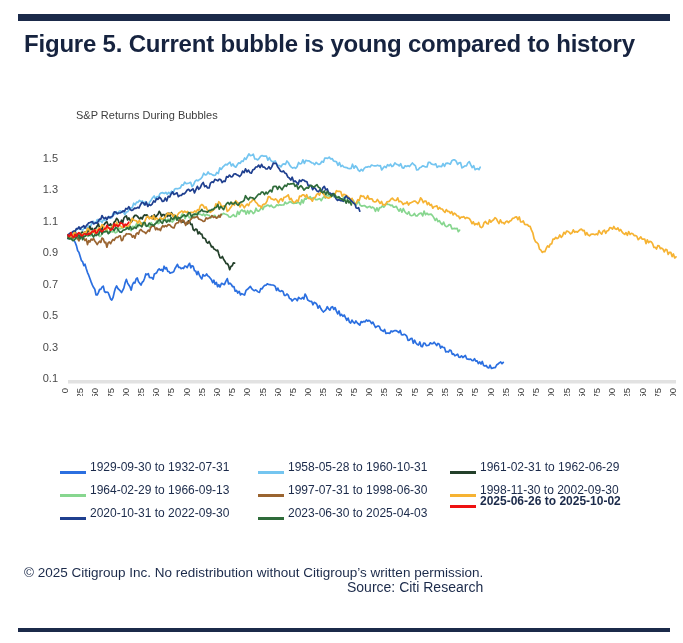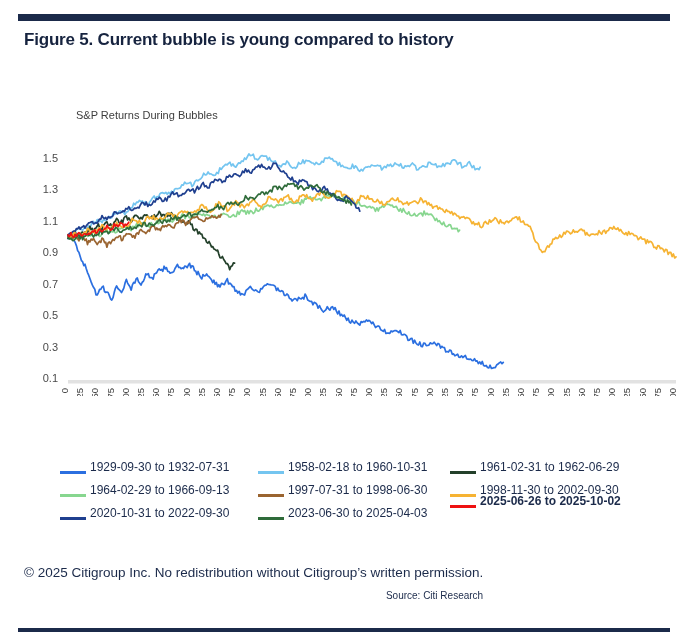--- a/index.html
+++ b/index.html
@@ -32,21 +32,21 @@
     left: 18px;
     top: 628px;
     width: 652px;
     height: 4px;
     background: #1b2a4a;
   }
   .fig-title {
     position: absolute;
     left: 24px;
     top: 30px;
-    font-size: 17px;
+    font-size: 24px;
     font-weight: bold;
     color: #16233f;
     letter-spacing: -0.2px;
     white-space: nowrap;
   }
   .chart-wrap {
     position: absolute;
     left: 0px;
     top: 96px;
     width: 683px;
@@ -94,22 +94,21 @@
   .footer {
     position: absolute;
     left: 24px;
     top: 566px;
     font-size: 13.5px;
     color: #1b2a4a;
     line-height: 1.0;
     text-align: right;
   }
   .footer .src {
-    margin-top: 11px;
-    font-size: 10px;
+    font-size: 14px;
   }
 </style>
 </head>
 <body>
 
 <div class="page">
 
   <div class="rule-top"></div>
 
   <div class="fig-title">Figure 5. Current bubble is young compared to history</div>
@@ -177,21 +176,21 @@
         <path d="M68.0 141.0 L69.2 143.0 L70.4 142.3 L71.6 143.3 L72.9 144.6 L74.1 144.3 L75.3 142.8 L76.5 141.0 L77.7 139.8 L78.9 138.8 L80.2 142.6 L81.4 139.1 L82.6 143.7 L83.8 140.6 L85.0 140.3 L86.2 139.0 L87.5 138.0 L88.7 139.5 L89.9 138.7 L91.1 137.0 L92.3 139.1 L93.5 141.1 L94.8 138.7 L96.0 139.7 L97.2 138.4 L98.4 138.8 L99.6 136.2 L100.8 133.6 L102.0 138.1 L103.3 135.5 L104.5 135.8 L105.7 135.4 L106.9 135.3 L108.4 137.7 L109.8 136.4 L111.3 132.1 L112.7 133.5 L114.2 134.6 L115.7 131.1 L117.1 132.2 L118.6 134.5 L120.0 136.2 L121.5 136.1 L123.0 134.3 L124.4 133.9 L125.9 133.2 L127.3 131.6 L128.8 133.3 L130.3 130.4 L131.7 133.3 L133.2 132.7 L134.6 131.3 L136.1 132.4 L137.6 129.6 L139.0 129.0 L140.5 129.7 L141.9 130.8 L143.4 126.7 L144.9 126.6 L146.3 130.3 L147.8 129.7 L149.2 127.1 L150.7 128.5 L152.1 128.8 L153.6 129.6 L155.1 127.8 L156.5 126.9 L158.0 125.1 L159.4 123.5 L160.9 125.8 L162.4 127.3 L163.8 124.0 L165.3 124.1 L166.7 126.3 L168.2 124.4 L169.7 125.1 L171.1 121.4 L172.6 123.4 L174.0 122.5 L175.5 119.8 L177.0 124.1 L178.4 121.4 L179.9 122.2 L181.3 121.5 L182.8 119.7 L184.2 118.9 L185.7 120.3 L187.2 119.7 L188.6 116.6 L190.1 117.1 L191.5 121.0 L193.0 118.6 L194.5 118.0 L195.9 118.3 L197.4 118.9 L198.8 116.0 L200.3 115.5 L201.8 113.4 L203.2 115.5 L204.7 115.3 L206.1 115.7 L207.6 116.1 L209.1 114.4 L210.5 114.5 L212.0 113.3 L213.4 113.6 L214.9 111.6 L216.4 111.4 L217.8 108.5 L219.3 113.2 L220.7 110.4 L222.2 112.0 L223.6 113.6 L225.1 110.2 L226.6 107.6 L228.0 106.5 L229.5 108.5 L230.9 106.1 L232.4 108.0 L233.9 107.8 L235.3 106.0 L236.8 108.1 L238.2 109.3 L239.7 107.0 L241.2 106.0 L242.6 105.7 L244.1 104.3 L245.5 99.7 L247.0 102.1 L248.5 103.8 L249.9 101.4 L251.4 101.7 L252.8 101.8 L254.3 103.3 L255.8 101.5 L257.2 99.8 L258.7 98.0 L260.1 98.4 L261.6 96.0 L263.0 96.1 L264.5 98.7 L266.0 96.1 L267.4 97.9 L268.9 95.6 L270.3 94.1 L271.8 95.9 L273.3 90.6 L274.7 90.4 L276.2 90.4 L277.6 93.3 L279.1 90.3 L280.6 91.9 L282.0 93.8 L283.5 91.2 L284.9 89.2 L286.4 90.3 L287.9 87.7 L289.3 88.3 L290.8 87.9 L292.2 87.8 L293.7 87.3 L295.1 90.3 L296.6 88.9 L298.1 93.0 L299.5 91.0 L301.0 89.7 L302.4 91.4 L303.9 94.2 L305.4 92.7 L306.8 91.5 L308.3 92.2 L309.7 90.1 L311.2 89.3 L312.7 90.5 L314.1 91.1 L315.6 89.7 L317.0 88.7 L318.5 91.3 L320.0 92.1 L321.4 95.5 L322.9 96.8 L324.3 95.0 L325.8 98.7 L327.3 95.3 L328.7 97.9 L330.2 98.6 L331.6 100.3 L333.1 97.9 L334.5 98.0 L336.0 101.2 L337.5 101.6 L338.9 100.7 L340.4 102.6 L341.8 102.8 L343.3 104.4 L344.8 104.1 L346.2 107.2 L347.7 103.8 L348.9 106.8 L350.1 105.7 L351.3 108.9" fill="none" stroke="#2f6b3a" stroke-width="1.7" stroke-linejoin="round" stroke-linecap="round"></path>
         <path d="M68.0 139.0 L69.0 140.6 L70.0 139.7 L71.0 136.6 L72.1 139.9 L73.1 140.7 L74.1 141.1 L75.3 138.3 L76.5 140.4 L77.7 137.6 L78.9 136.6 L80.2 137.7 L81.4 139.7 L82.6 139.6 L83.8 138.0 L85.0 137.9 L86.2 138.5 L87.5 138.6 L88.7 137.1 L89.9 138.2 L91.1 137.0 L92.3 135.2 L93.5 135.8 L94.8 133.8 L96.0 137.3 L97.2 136.6 L98.4 134.2 L99.6 133.1 L100.8 134.8 L102.0 135.7 L103.3 134.2 L104.5 132.7 L105.7 132.6 L106.9 129.3 L108.1 131.3 L109.3 132.3 L110.6 134.2 L111.8 133.3 L113.0 132.1 L114.2 127.7 L115.4 130.0 L116.6 128.8 L117.9 130.5 L119.1 129.5 L120.3 126.7 L121.5 127.3 L122.7 127.6 L123.9 131.0 L125.2 128.2 L126.4 129.1 L127.6 128.0 L128.8 126.2" fill="none" stroke="#ee1111" stroke-width="1.7" stroke-linejoin="round" stroke-linecap="round"></path>
       </svg>
     <div id="legend-host">
         <div class="legend-item" style="position: absolute; left: 60px; top: 333px;">
           <span class="legend-swatch" style="background: rgb(43, 111, 224);"></span>
           <span>1929-09-30 to 1932-07-31</span>
         </div>
         <div class="legend-item" style="position: absolute; left: 258px; top: 333px;">
           <span class="legend-swatch" style="background: rgb(116, 197, 240);"></span>
-          <span>1958-02-18 to 1960-10-31</span>
+          <span>1958-05-28 to 1960-10-31</span>
         </div>
         <div class="legend-item" style="position: absolute; left: 450px; top: 333px;">
           <span class="legend-swatch" style="background: rgb(35, 64, 42);"></span>
           <span>1961-02-31 to 1962-06-29</span>
         </div>
         <div class="legend-item" style="position: absolute; left: 60px; top: 356px;">
           <span class="legend-swatch" style="background: rgb(135, 214, 143);"></span>
           <span>1964-02-29 to 1966-09-13</span>
         </div>
         <div class="legend-item" style="position: absolute; left: 258px; top: 356px;">

